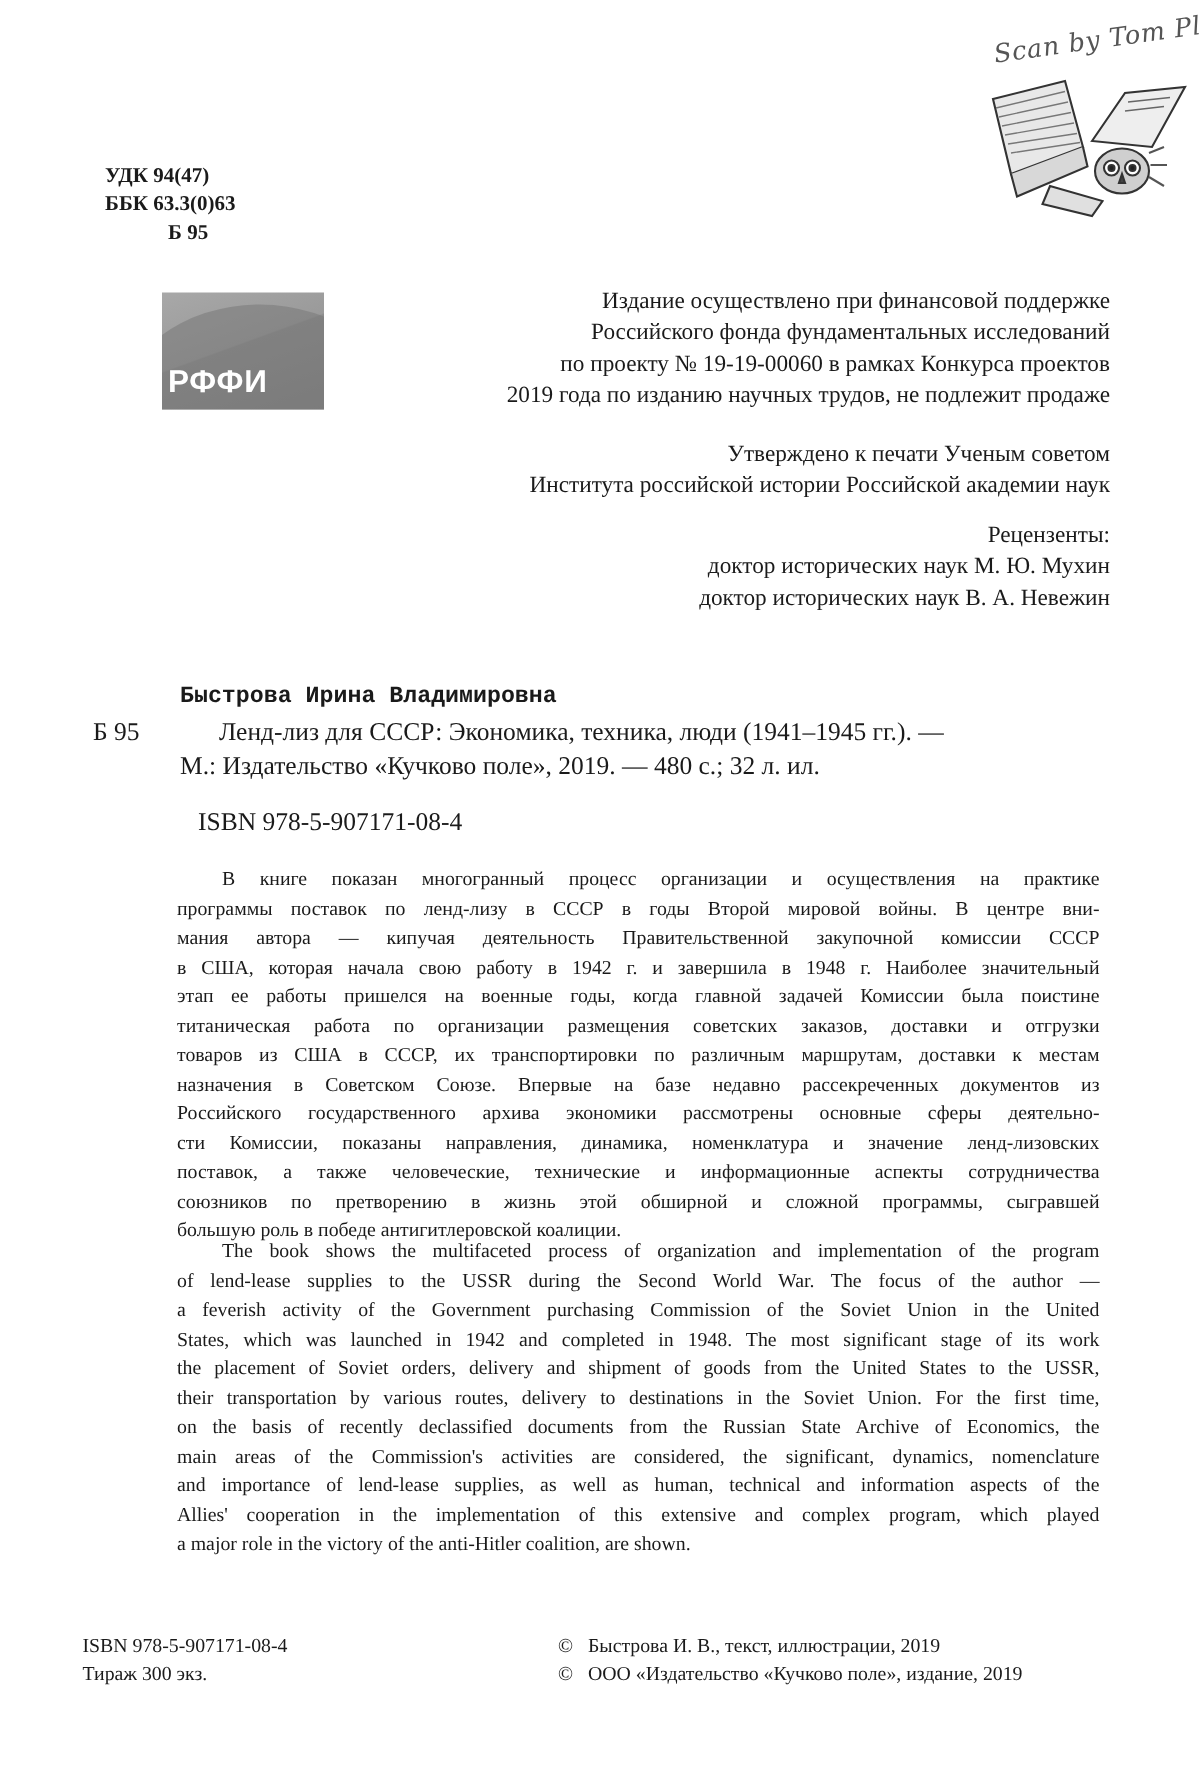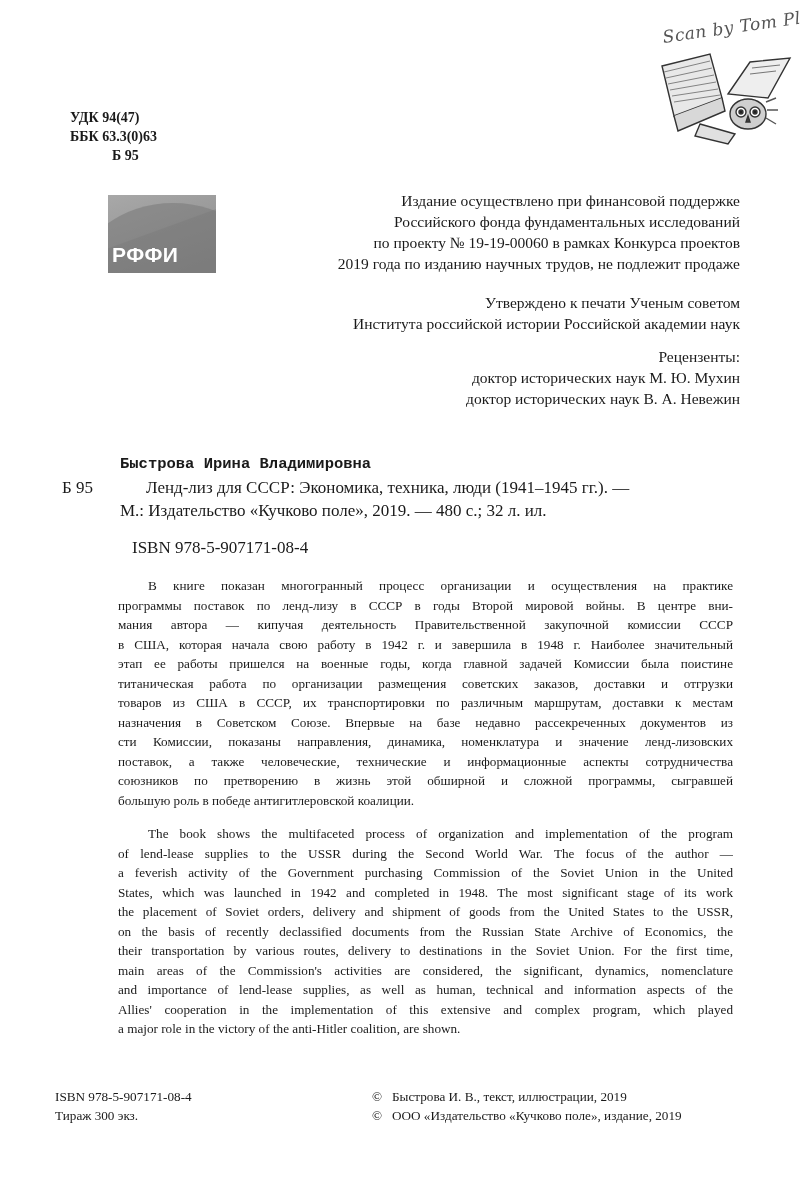--- a/index.html
+++ b/index.html
@@ -125,34 +125,35 @@
 
 <div class="abs para" style="top:576px;">
   <span class="ln first">В книге показан многогранный процесс организации и осуществления на практике</span>
   <span class="ln">программы поставок по ленд-лизу в СССР в годы Второй мировой войны. В центре вни-</span>
   <span class="ln">мания автора — кипучая деятельность Правительственной закупочной комиссии СССР</span>
   <span class="ln">в США, которая начала свою работу в 1942 г. и завершила в 1948 г. Наиболее значительный</span>
   <span class="ln">этап ее работы пришелся на военные годы, когда главной задачей Комиссии была поистине</span>
   <span class="ln">титаническая работа по организации размещения советских заказов, доставки и отгрузки</span>
   <span class="ln">товаров из США в СССР, их транспортировки по различным маршрутам, доставки к местам</span>
   <span class="ln">назначения в Советском Союзе. Впервые на базе недавно рассекреченных документов из</span>
+  <span class="ln">Российского государственного архива экономики рассмотрены основные сферы деятельно-</span>
   <span class="ln">сти Комиссии, показаны направления, динамика, номенклатура и значение ленд-лизовских</span>
   <span class="ln">поставок, а также человеческие, технические и информационные аспекты сотрудничества</span>
   <span class="ln">союзников по претворению в жизнь этой обширной и сложной программы, сыгравшей</span>
   <span class="ln last">большую роль в победе антигитлеровской коалиции.</span>
 </div>
 
 <div class="abs para" style="top:824px;">
   <span class="ln first">The book shows the multifaceted process of organization and implementation of the program</span>
   <span class="ln">of lend-lease supplies to the USSR during the Second World War. The focus of the author —</span>
   <span class="ln">a feverish activity of the Government purchasing Commission of the Soviet Union in the United</span>
   <span class="ln">States, which was launched in 1942 and completed in 1948. The most significant stage of its work</span>
   <span class="ln">the placement of Soviet orders, delivery and shipment of goods from the United States to the USSR,</span>
+  <span class="ln">their transportation by various routes, delivery to destinations in the Soviet Union. For the first time,</span>
   <span class="ln">on the basis of recently declassified documents from the Russian State Archive of Economics, the</span>
-  <span class="ln">their transportation by various routes, delivery to destinations in the Soviet Union. For the first time,</span>
   <span class="ln">main areas of the Commission's activities are considered, the significant, dynamics, nomenclature</span>
   <span class="ln">and importance of lend-lease supplies, as well as human, technical and information aspects of the</span>
   <span class="ln">Allies' cooperation in the implementation of this extensive and complex program, which played</span>
   <span class="ln last">a major role in the victory of the anti-Hitler coalition, are shown.</span>
 </div>
 
 <div class="abs foot-left">
   <div>ISBN 978-5-907171-08-4</div>
   <div>Тираж 300 экз.</div>
 </div>

